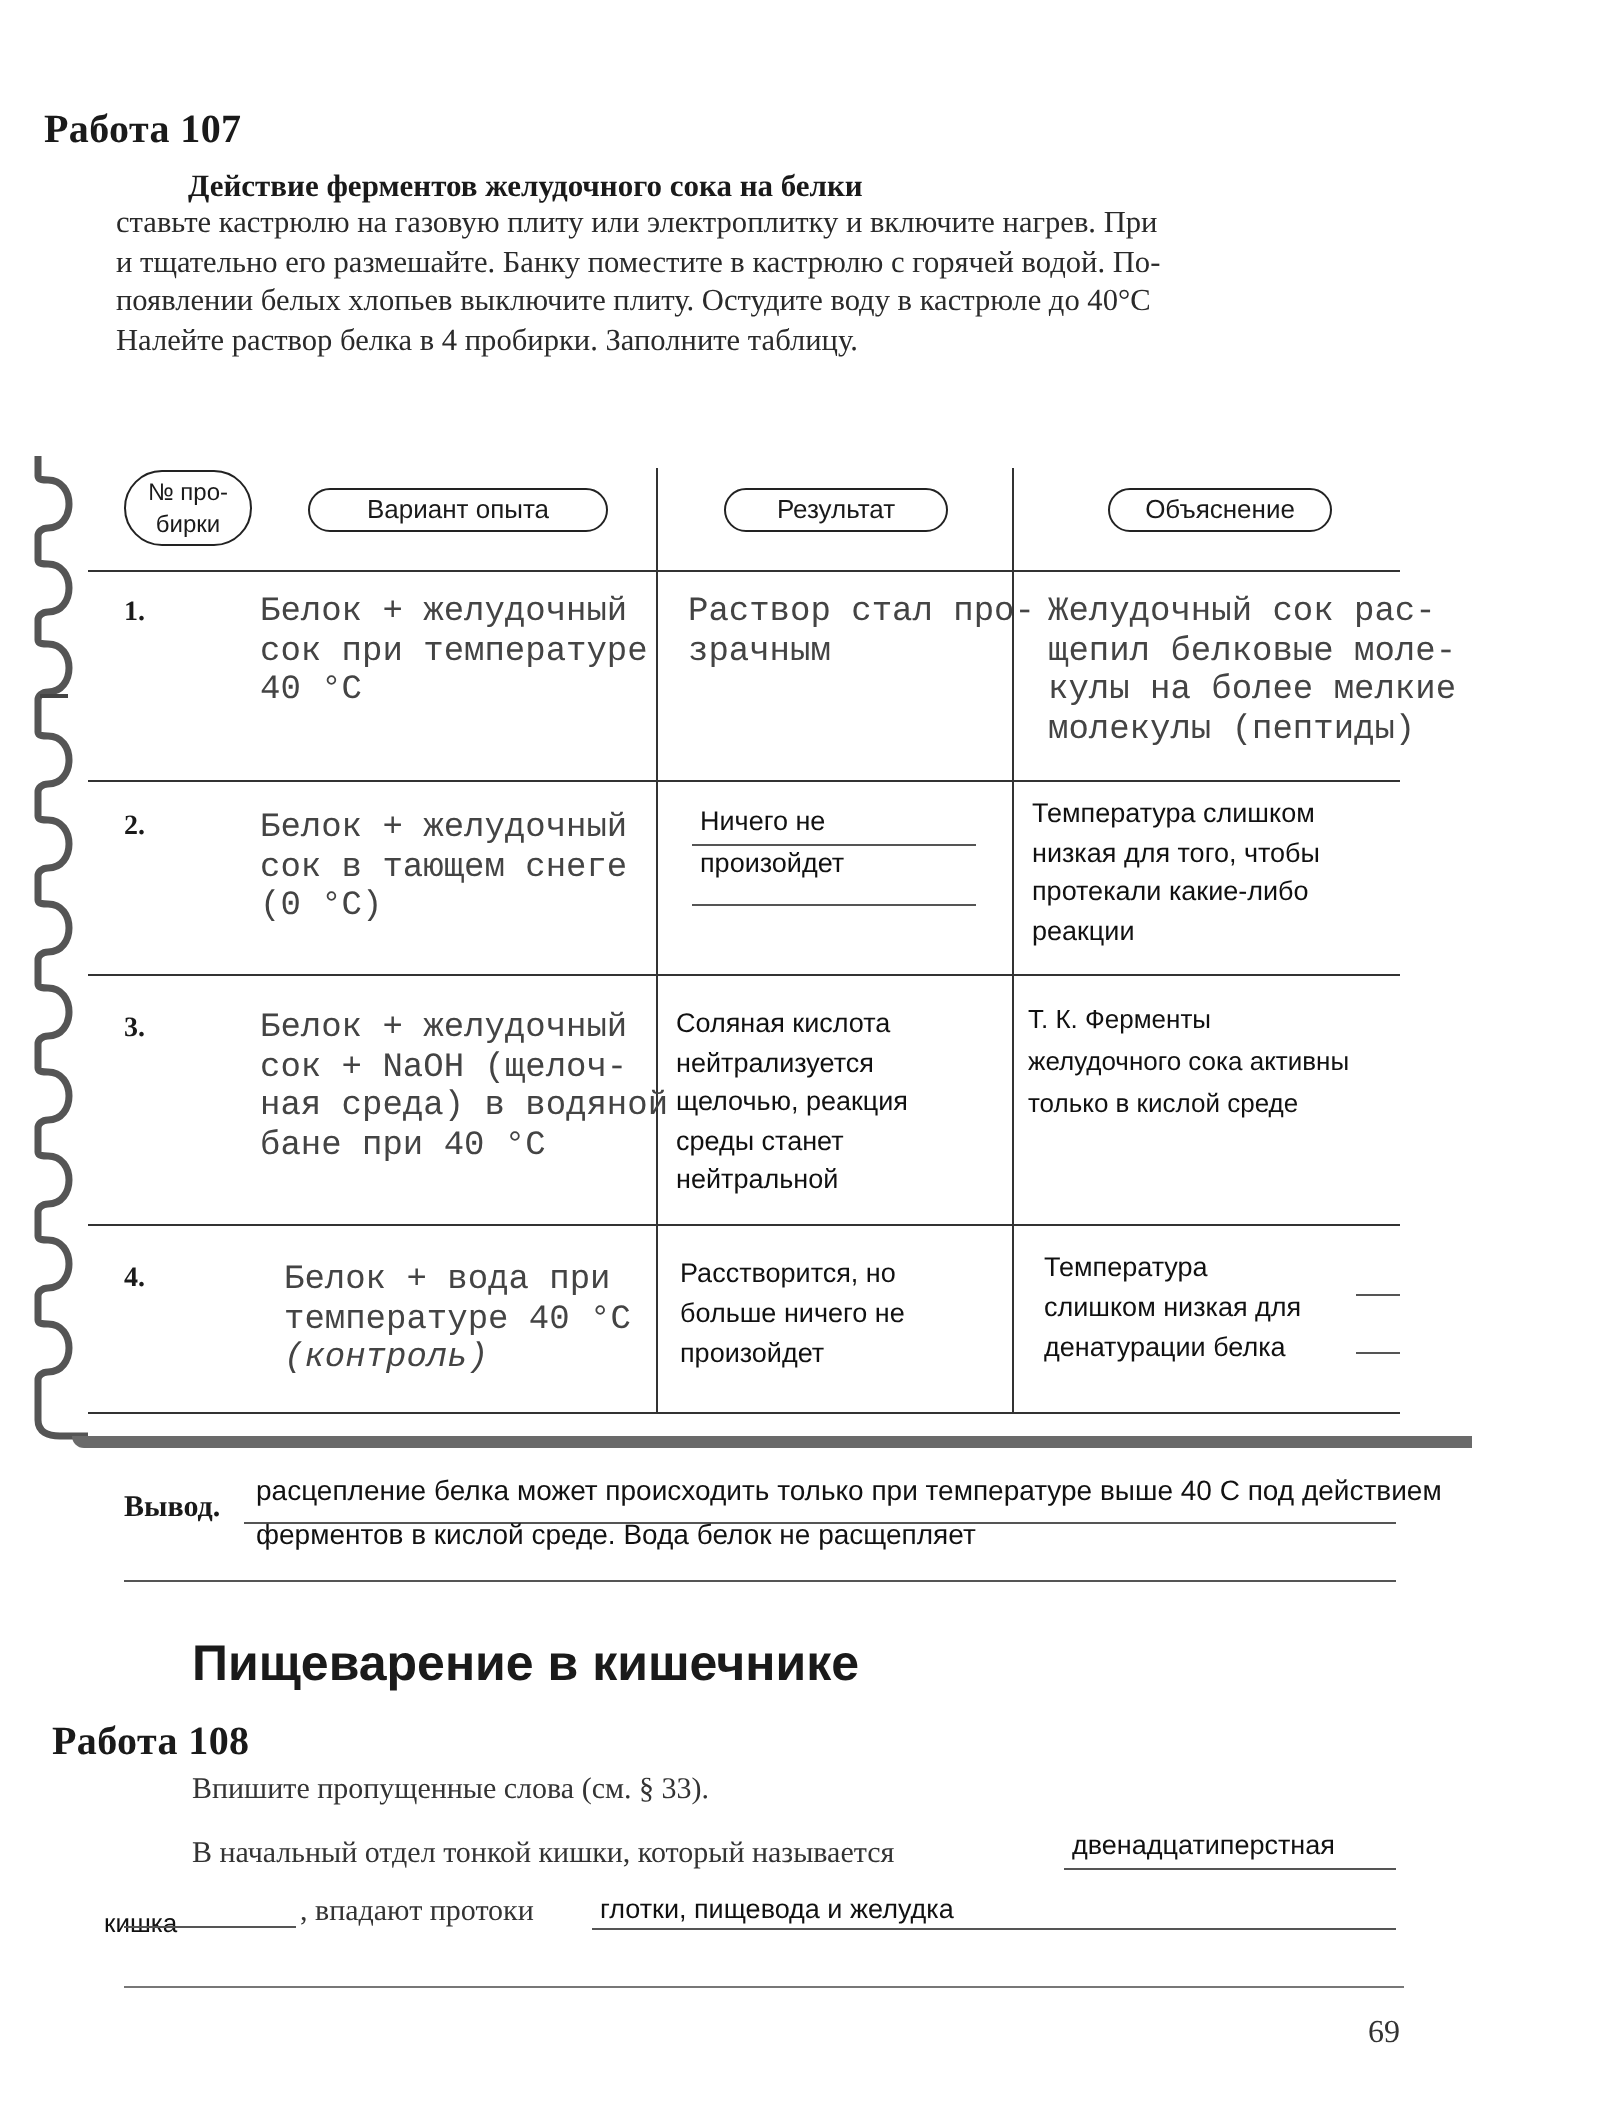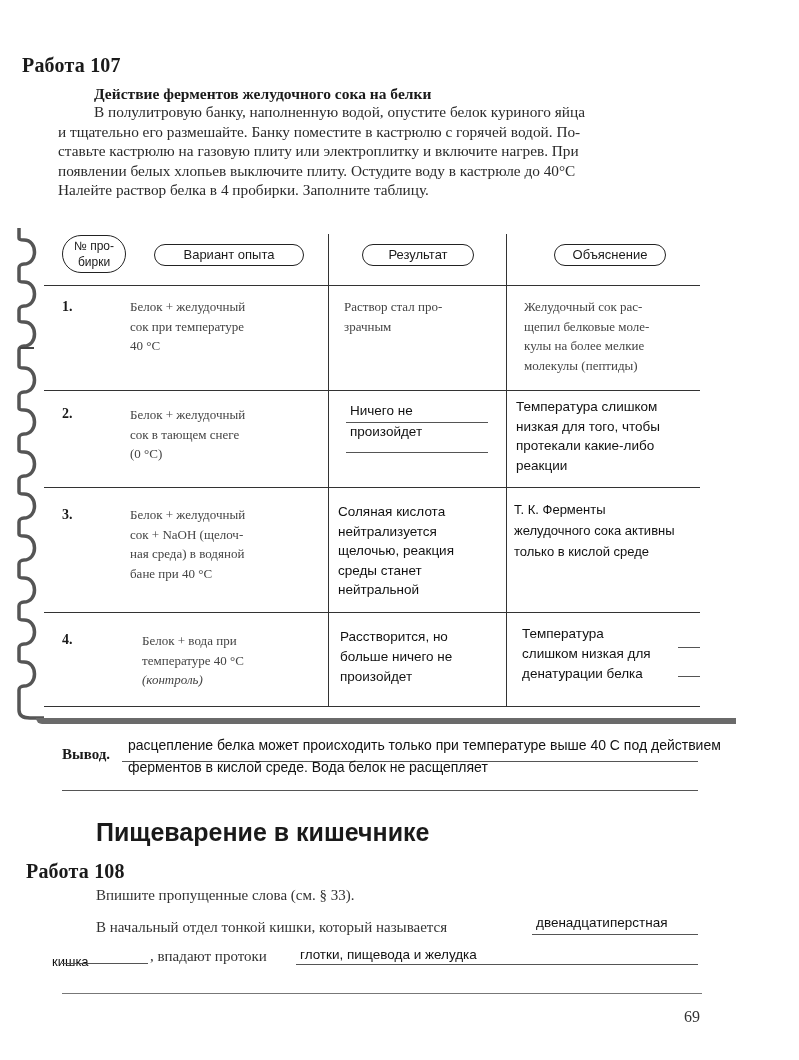--- a/index.html
+++ b/index.html
@@ -16,42 +16,41 @@
     
     .spiral { left: 14px; top: 228px; width: 30px; height: 500px; }
     .vline { position: absolute; width: 1px; background: #333; }
     .hline { position: absolute; height: 1px; background: #333; }
     .bottom-bar { left: 36px; top: 718px; width: 700px; height: 6px; background: #6a6a6a; border-radius: 0 0 0 12px; }
 
     .pill { position: absolute; border: 1.3px solid #222; border-radius: 16px; font-family: "Liberation Sans", sans-serif; font-size: 13px; text-align: center; line-height: 20px; background: #fff; }
     .pill-num { left: 62px; top: 235px; width: 64px; height: 38px; border-radius: 20px; line-height: 16px; font-size: 12px; padding-top: 2px; box-sizing: border-box; }
 
     .row-num { position: absolute; left: 62px; font-family: "Liberation Serif", serif; font-weight: bold; font-size: 14px; }
-    .cell-print { position: absolute; font-family: Liberation Serif, serif; font-size: 13px; line-height: 19.5px; color: #444; }
+    .cell-print { position: absolute; font-family: Liberation Mono, monospace; font-size: 17px; line-height: 19.5px; color: #444; }
     .cell-hand { position: absolute; font-family: "Liberation Sans", sans-serif; font-size: 13.5px; line-height: 19.5px; color: #111; }
     .underline { position: absolute; height: 1px; background: #555; }
 
     .conclusion-label { left: 62px; top: 746px; font-family: "Liberation Serif", serif; font-weight: bold; font-size: 15px; }
     .concl-text { font-family: "Liberation Sans", sans-serif; font-size: 14px; color: #111; }
 
     .section-title { left: 96px; top: 818px; font-family: Liberation Sans, sans-serif; font-weight: bold; font-size: 25px; }
     .instr { left: 96px; top: 887px; font-family: "Liberation Serif", serif; font-size: 15px; color: #333; }
     .fill-text { font-family: "Liberation Serif", serif; font-size: 15px; color: #333; }
     .page-number { left: 684px; top: 1008px; font-family: "Liberation Serif", serif; font-size: 16px; color: #333; }
   </style>
 </head>
 <body>
 
 <div class="abs work-title" style="left:22px; top:54px;">Работа 107</div>
 <div class="abs subtitle">Действие ферментов желудочного сока на белки</div>
 
 <div class="abs intro">
-  <span class="first">В полулитровую банку, наполненную водой, опустите белок куриного яйца</span>
+  <span>ставьте кастрюлю на газовую плиту или электроплитку и включите нагрев. При</span>
   <span>и тщательно его размешайте. Банку поместите в кастрюлю с горячей водой. По-</span>
-  <span>ставьте кастрюлю на газовую плиту или электроплитку и включите нагрев. При</span>
   <span>появлении белых хлопьев выключите плиту. Остудите воду в кастрюле до 40°С</span>
   <span>Налейте раствор белка в 4 пробирки. Заполните таблицу.</span>
 </div>
 
 <svg class="abs spiral" viewBox="0 0 30 500" width="30" height="500">
   <g fill="none" stroke="#555" stroke-width="3.5">
     <path d="M5 0 V10 C5 12 8 12 10 12 C24 12 24 36 10 36 C7 36 5 38 5 40
              V52 C5 54 8 54 10 54 C24 54 24 78 10 78 C7 78 5 80 5 82
              V92 C5 94 8 94 10 94 C24 94 24 118 10 118 C7 118 5 120 5 122
              V138 C5 140 8 140 10 140 C24 140 24 164 10 164 C7 164 5 166 5 168

